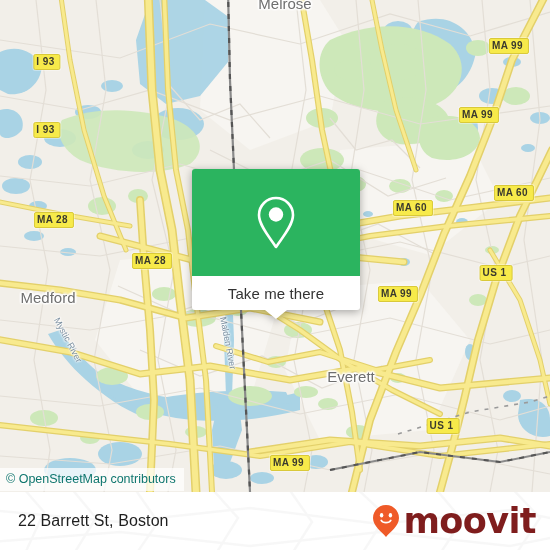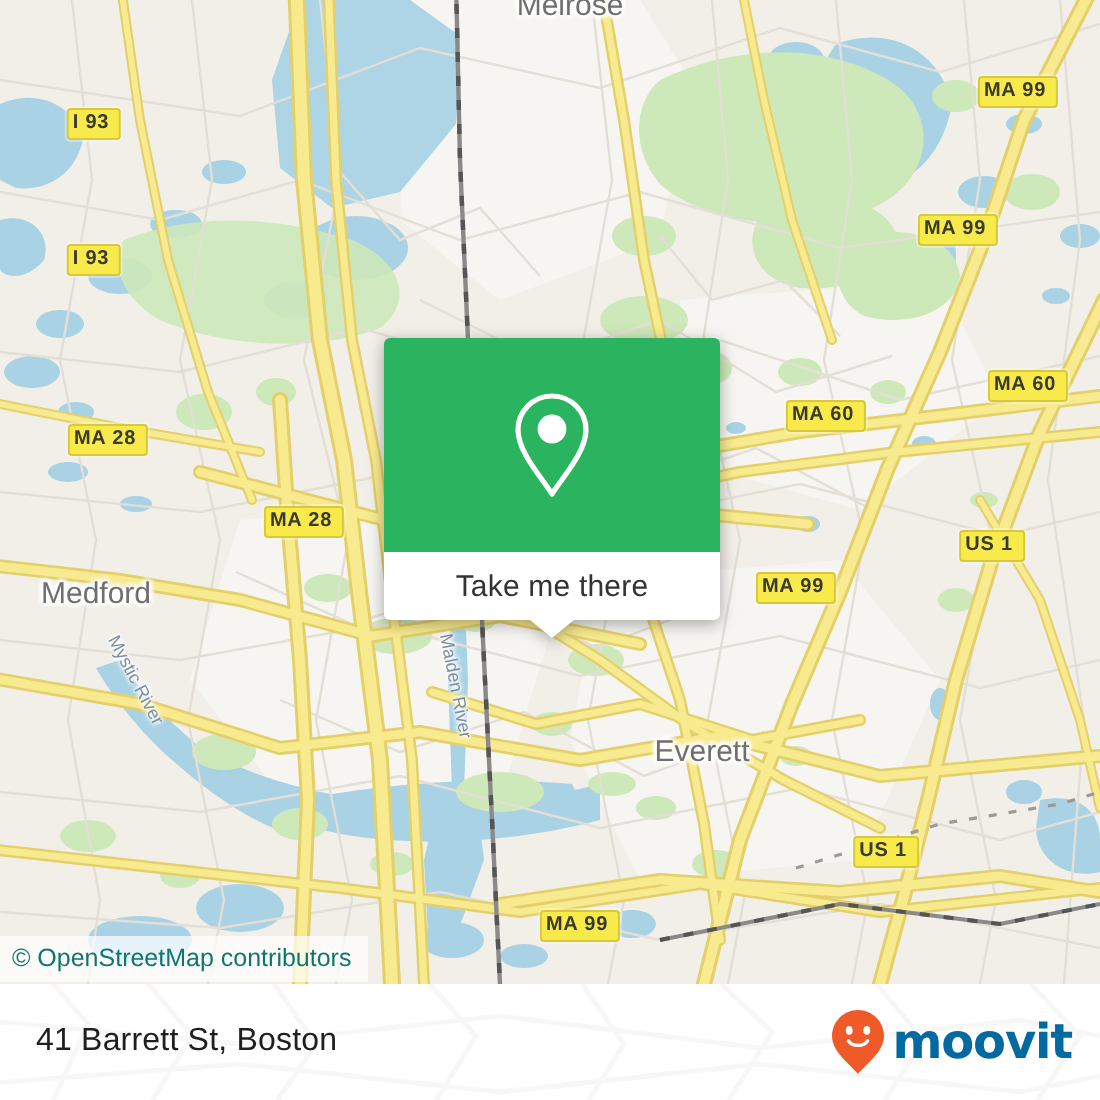--- a/index.html
+++ b/index.html
@@ -97,21 +97,21 @@
   #bottom-addr{
     position:absolute;left:18px;top:0;height:58px;
     display:flex;align-items:center;
     font-size:16px;color:#1f1f1f;letter-spacing:.1px;
   }
   #logo{
     position:absolute;right:14px;top:0;height:58px;
     display:flex;align-items:center;gap:2px;
   }
   #logo-text{
-    font-size:24px;color:#0369a1;letter-spacing:-.6px;line-height:29px;
+    font-size:35px;color:#7f1d1d;letter-spacing:-.6px;line-height:29px;
     font-family:"DejaVu Sans", sans-serif;font-weight:600;
   }
 </style>
 </head>
 <body>
 
 <div id="app">
 
   <div id="map">
     <svg width="550" height="492" viewBox="0 0 550 492">
@@ -351,21 +351,21 @@
         <path d="M206,-10 L238,26 L212,68"></path>
         <path d="M284,-10 L312,30 L288,68"></path>
         <path d="M350,-10 L386,24 L358,68"></path>
         <path d="M430,-10 L462,28 L436,68"></path>
         <path d="M506,-10 L540,26 L512,68"></path>
         <path d="M-10,18 L120,30 L250,16 L380,32 L510,18 L560,28"></path>
         <path d="M-10,50 L120,40 L250,54 L380,40 L510,54 L560,44"></path>
       </g>
     </svg>
 
-    <div id="bottom-addr">41 Barrett St, Boston</div>
+    <div id="bottom-addr">22 Barrett St, Boston</div>
 
     <div id="logo">
       <svg width="30" height="34" viewBox="0 0 30 34">
         <path d="M15,1 C22.2,1 28,6.8 28,14 C28,22 19,28 15,33 C11,28 2,22 2,14 C2,6.8 7.8,1 15,1 Z" fill="#ef5a28"></path>
         <ellipse cx="10.6" cy="11.2" rx="1.7" ry="2.2" fill="#ffffff"></ellipse>
         <ellipse cx="19.4" cy="11.2" rx="1.7" ry="2.2" fill="#ffffff"></ellipse>
         <path d="M10.2,16.4 C12,19.4 18,19.4 19.8,16.4" fill="none" stroke="#ffffff" stroke-width="1.7" stroke-linecap="round"></path>
       </svg>
       <span id="logo-text">moovit</span>
     </div>

